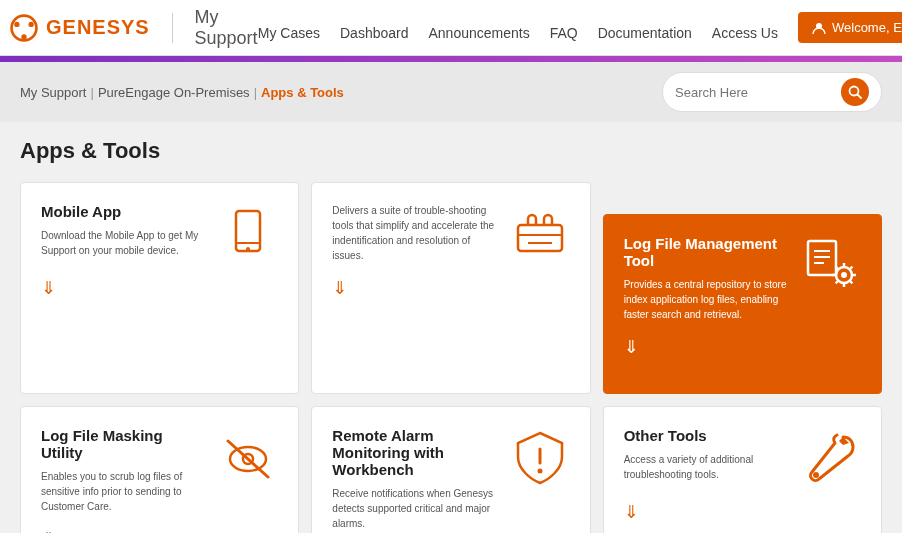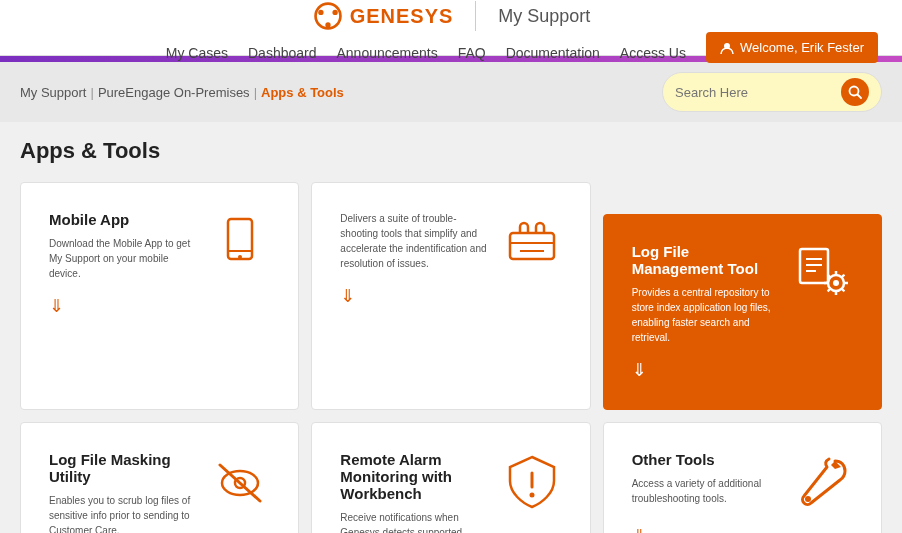--- a/index.html
+++ b/index.html
@@ -4,24 +4,23 @@
   <style>
     * { box-sizing: border-box; margin: 0; padding: 0; }
     body { font-family: Arial, sans-serif; background: #f0f0f0; font-size: 14px; color: #333; }
 
     
     .top-bar {
       background: #fff;
       border-bottom: 1px solid #ddd;
       display: flex;
       align-items: center;
-      padding: 0 24px;
+      padding: 0 8px;
       height: 56px;
       position: relative;
-      flex-direction: column;
     }
     .logo-area {
       display: flex;
       align-items: center;
       gap: 10px;
     }
     .logo-genesys {
       display: flex;
       align-items: center;
       gap: 6px;
@@ -92,21 +91,21 @@
       align-items: center;
       gap: 4px;
       font-size: 13px;
     }
     .breadcrumb-item { color: #555; }
     .breadcrumb-item.active { color: #e05a00; font-weight: bold; }
     .breadcrumb-sep { color: #999; }
     .search-box {
       display: flex;
       align-items: center;
-      background: #fef9c3;
+      background: #ffffff;
       border: 1px solid #ddd;
       border-radius: 20px;
       padding: 5px 12px;
       gap: 8px;
       width: 220px;
     }
     .search-box input {
       border: none;
       outline: none;
       font-size: 13px;
@@ -138,21 +137,21 @@
       display: grid;
       grid-template-columns: repeat(3, 1fr);
       gap: 12px;
       padding: 8px 20px 20px;
       background: #f0f0f0;
     }
     .card {
       background: #fff;
       border: 1px solid #e0e0e0;
       border-radius: 4px;
-      padding: 28px;
+      padding: 20px;
       display: flex;
       flex-direction: column;
       min-height: 180px;
       position: relative;
     }
     .card.highlighted {
       background: #e05a00;
       border-color: #e05a00;
       color: #fff;
       margin-top: 32px;

